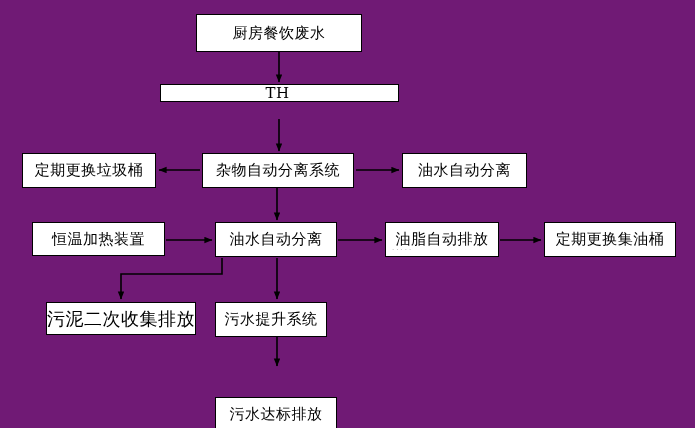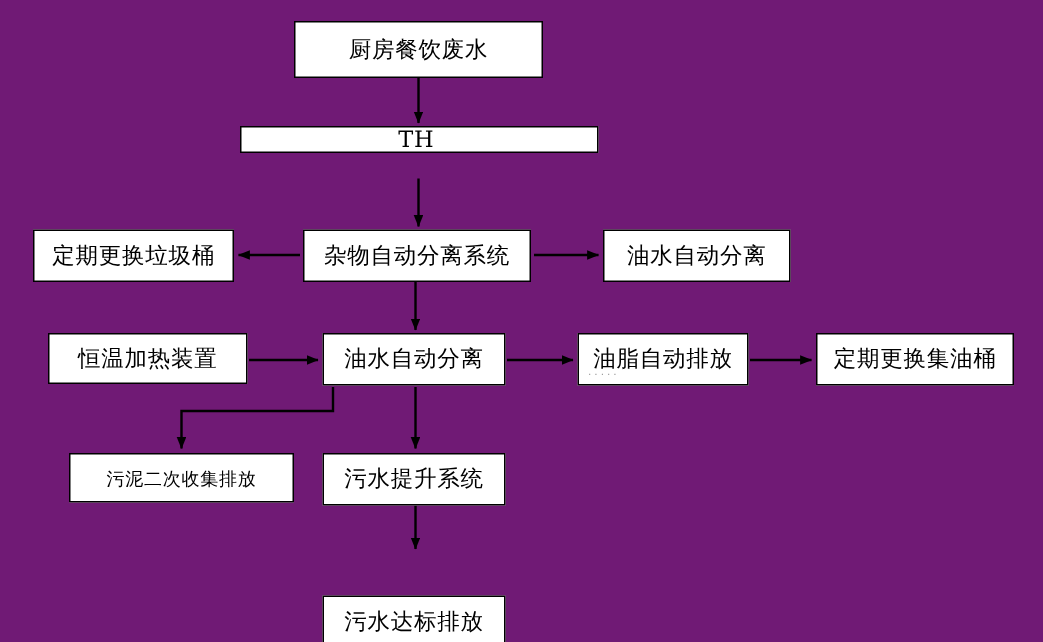--- a/index.html
+++ b/index.html
@@ -100,25 +100,25 @@
 
   <div class="node" style="left:215px;top:222px;width:122px;height:35px;">
     <span class="label">油水自动分离</span>
   </div>
   <div class="noise" style="left:392px;top:247px;">·····</div>
 
   <div class="node" style="left:544px;top:222px;width:132px;height:35px;">
     <span class="label">定期更换集油桶</span>
   </div>
 
-  <div class="node" style="left:46px;top:302px;width:150px;height:33px;font-size:12px;">
+  <div class="node" style="left:46px;top:302px;width:150px;height:33px;font-size:18px;">
     <span class="label">污泥二次收集排放</span>
   </div>
 
-  <div class="node" style="left:215px;top:302px;width:122px;height:35px;">
+  <div class="node" style="left:215px;top:302px;width:112px;height:35px;">
     <span class="label">污水提升系统</span>
   </div>
 
   <div class="node" style="left:215px;top:368px;width:122px;height:35px;margin-top:29px;">
     <span class="label">污水达标排放</span>
   </div>
 
 </div>
 
 </body></html>

